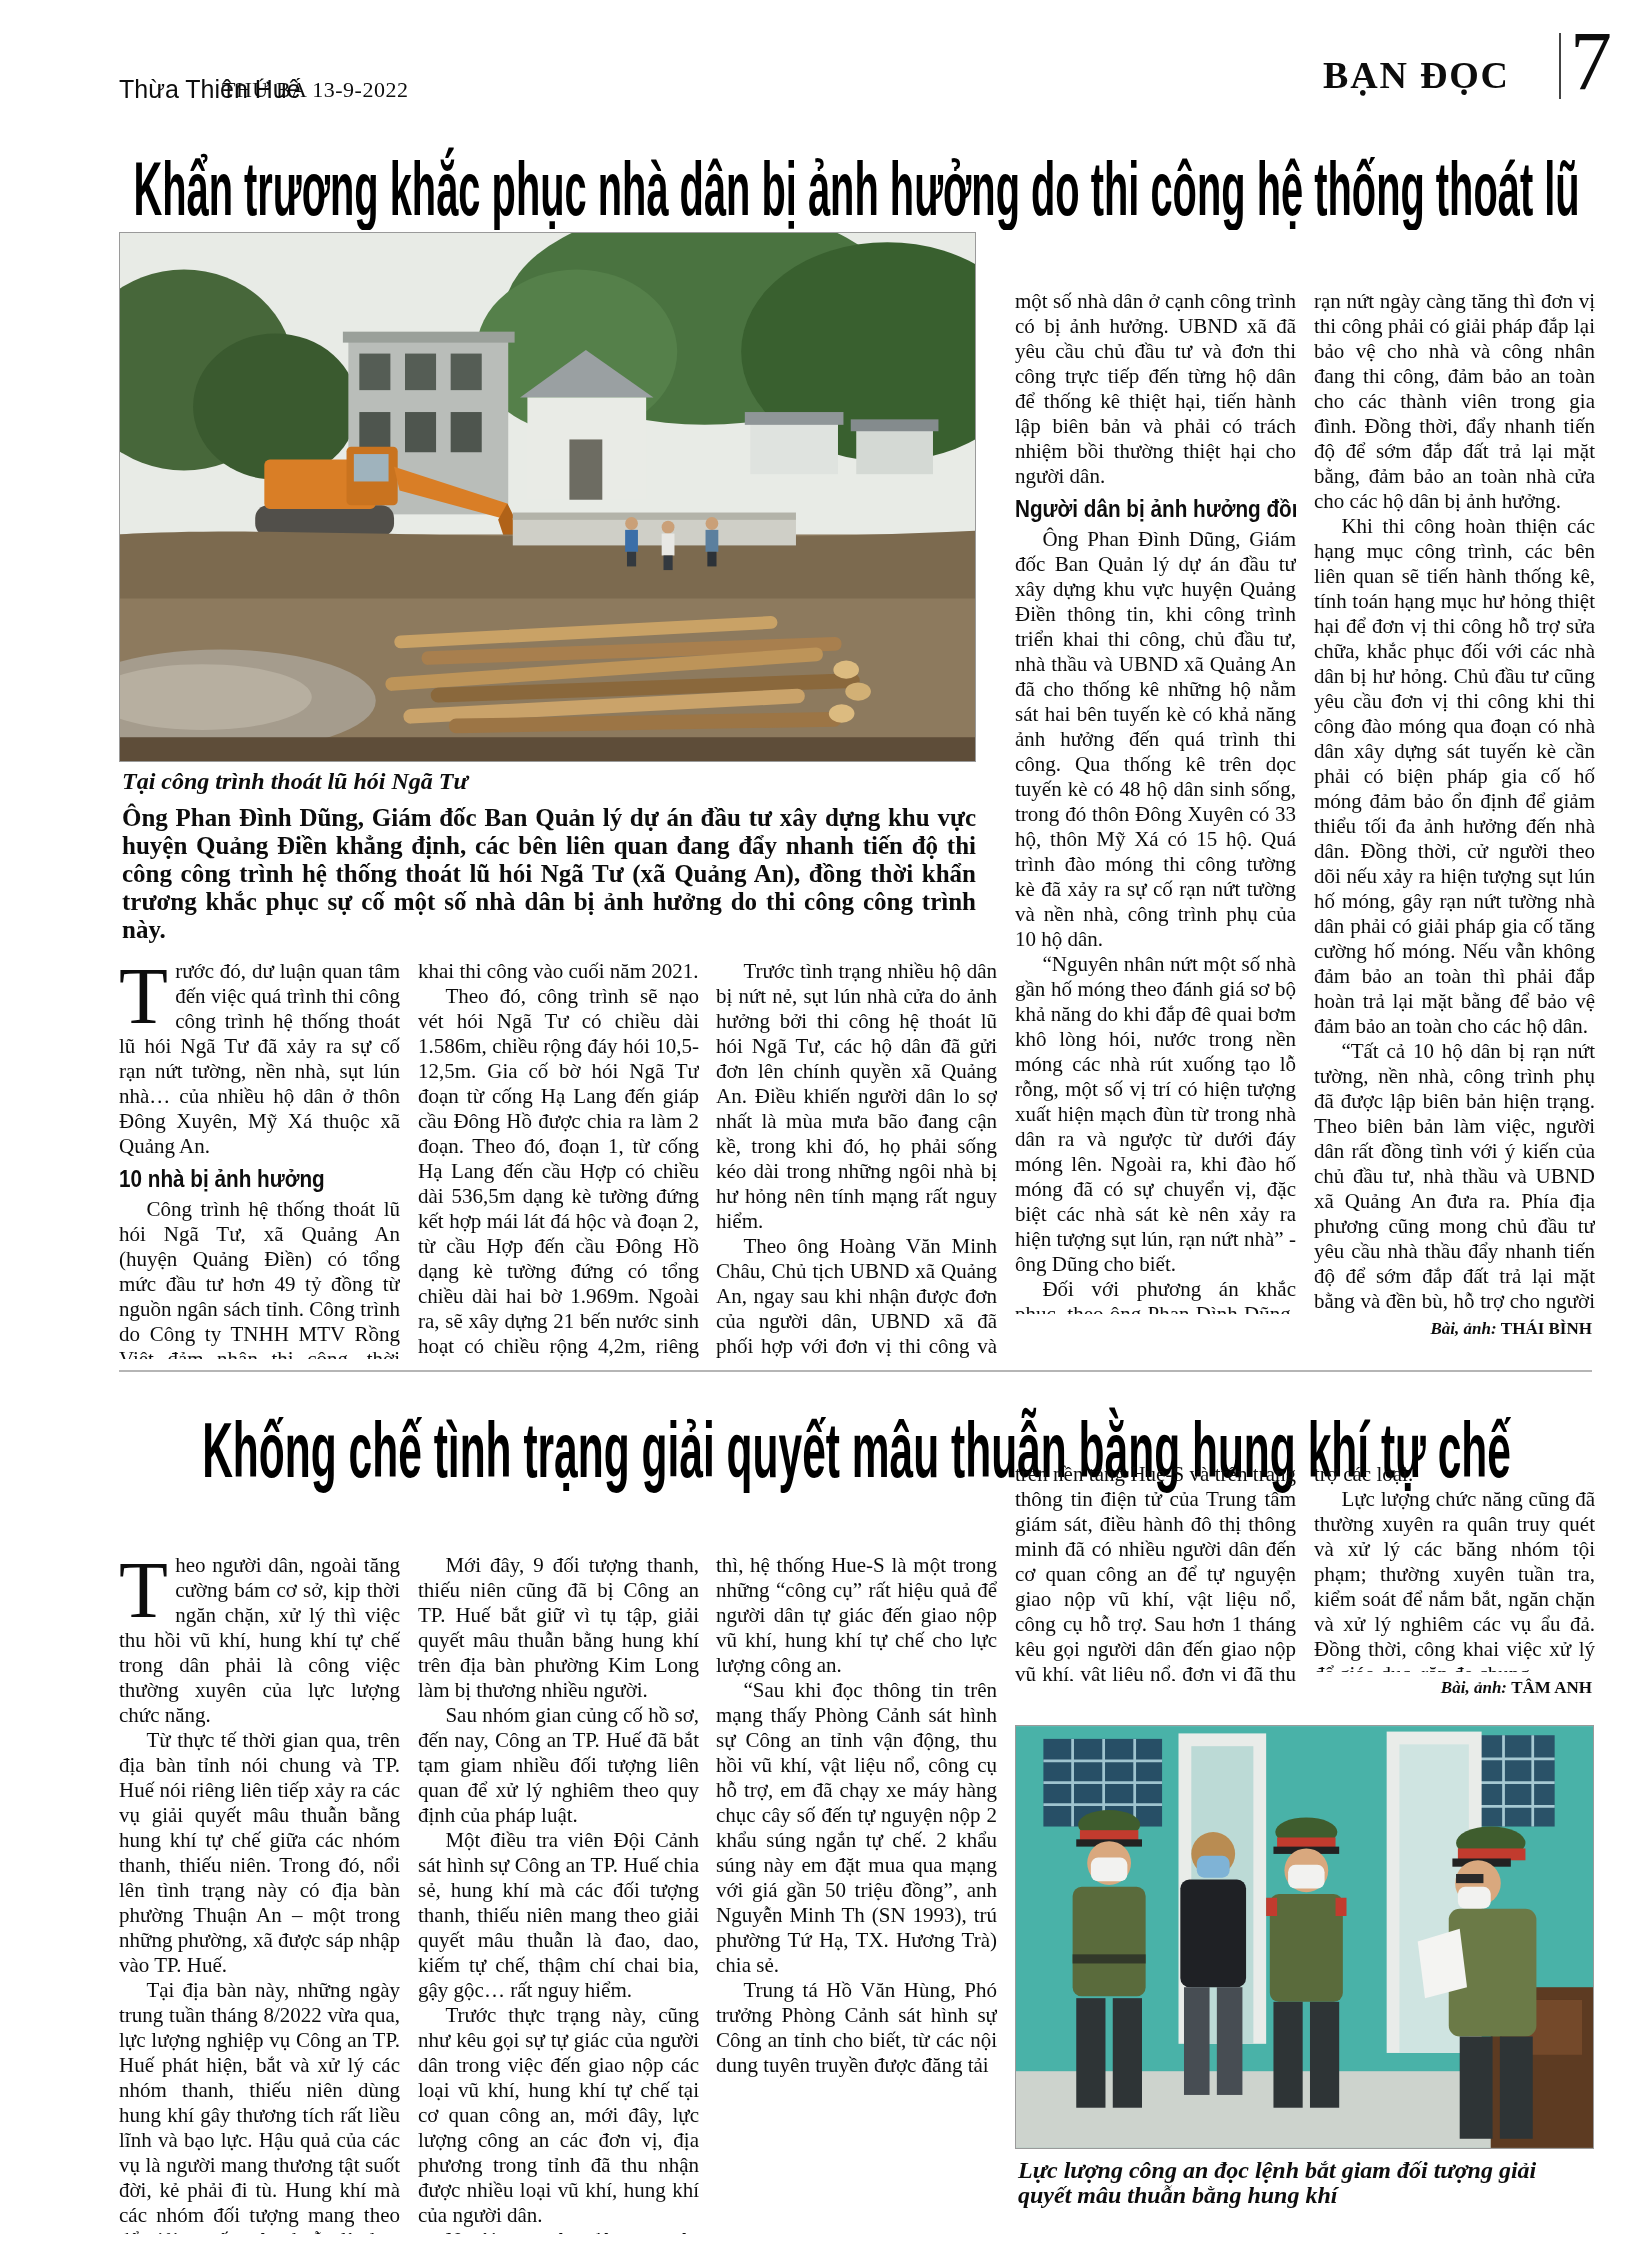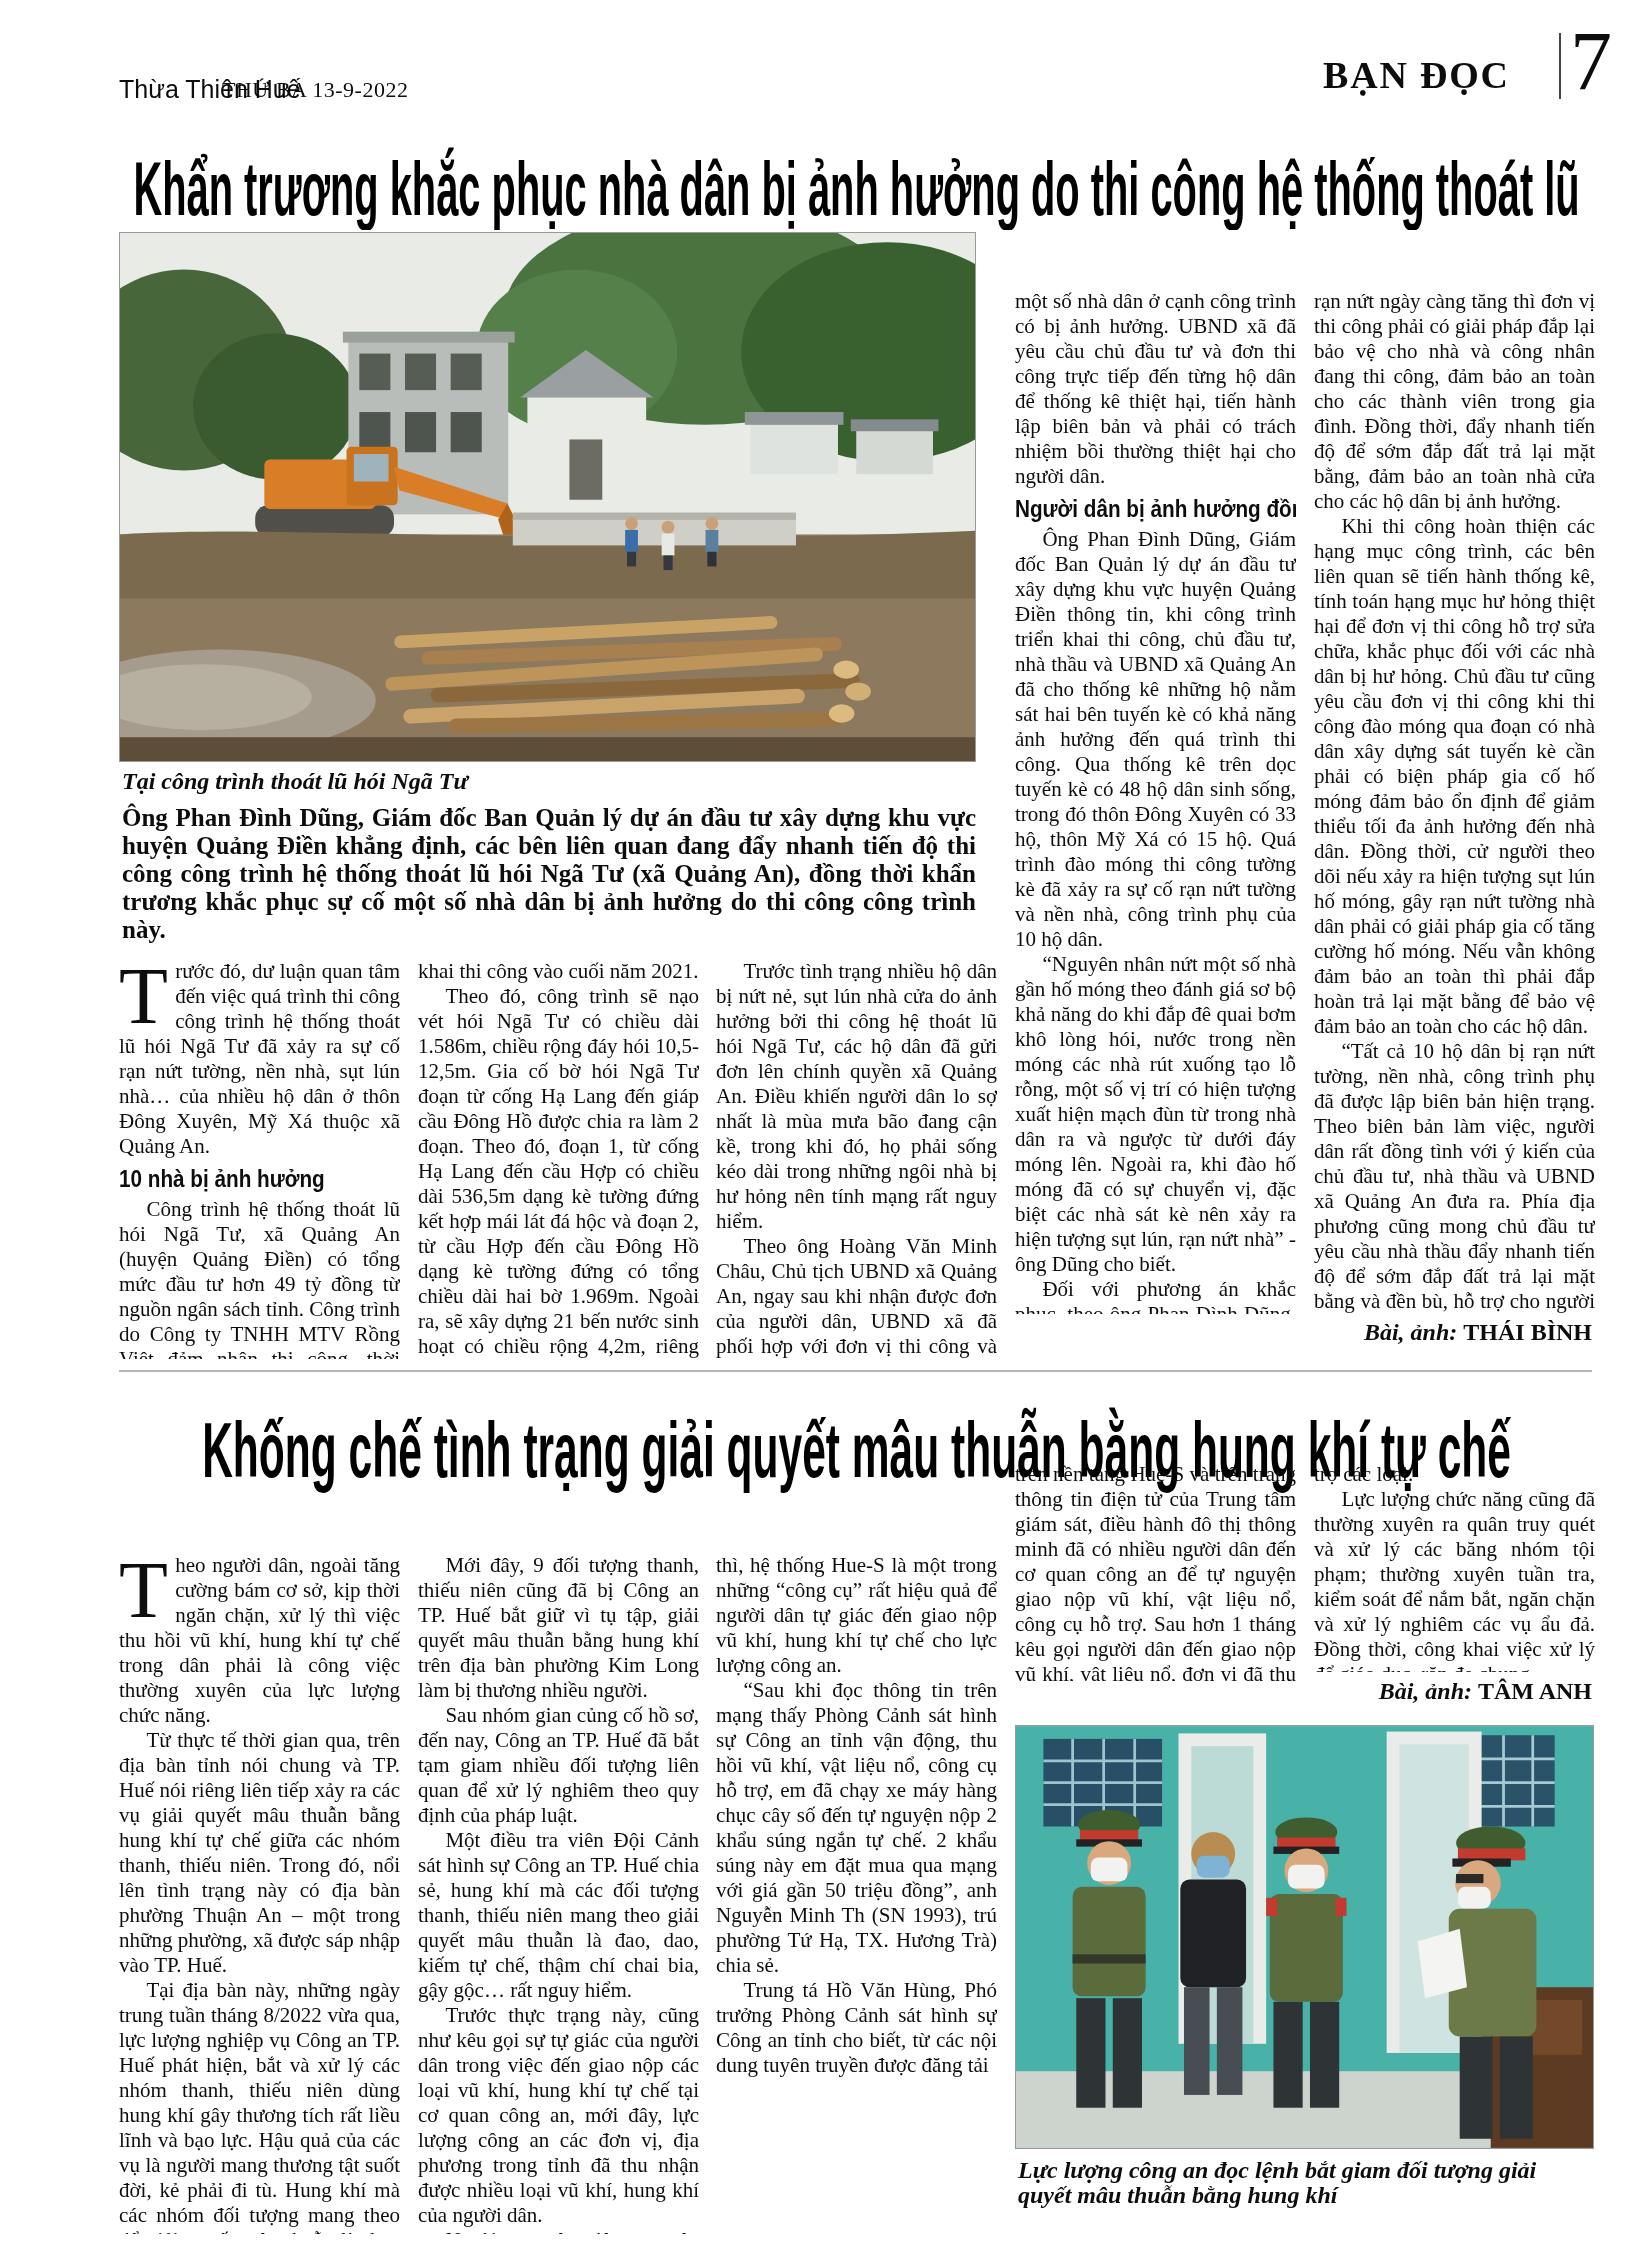--- a/index.html
+++ b/index.html
@@ -28,21 +28,21 @@
 
   
   .col{width:281px;font-size:21px;line-height:25px;text-align:justify;overflow:hidden;}
   .col p{margin:0;text-indent:27.4px;}
   .col p.noindent{text-indent:0;}
   .subhead{font-family:"Liberation Sans",sans-serif;font-weight:bold;font-size:23px;
            line-height:25px;margin:8.2px 0 4.6px 0;transform:scaleX(.9);transform-origin:left center;
            white-space:nowrap;text-indent:0;}
   .dropcap{float:left;font-size:80px;line-height:64px;padding:4.6px 7.3px 0 0;}
 
-  .byline{font-size:24px;text-align:right;white-space:nowrap;}
+  .byline{font-size:17px;text-align:right;white-space:nowrap;}
   .byline .bl-label{font-style:italic;font-weight:bold;}
   .byline .bl-name{font-weight:bold;}
 
   .divider{height:1.8px;background:#b5b5b5;}
 </style>
 </head>
 <body>
 
 <div class="page">
 

